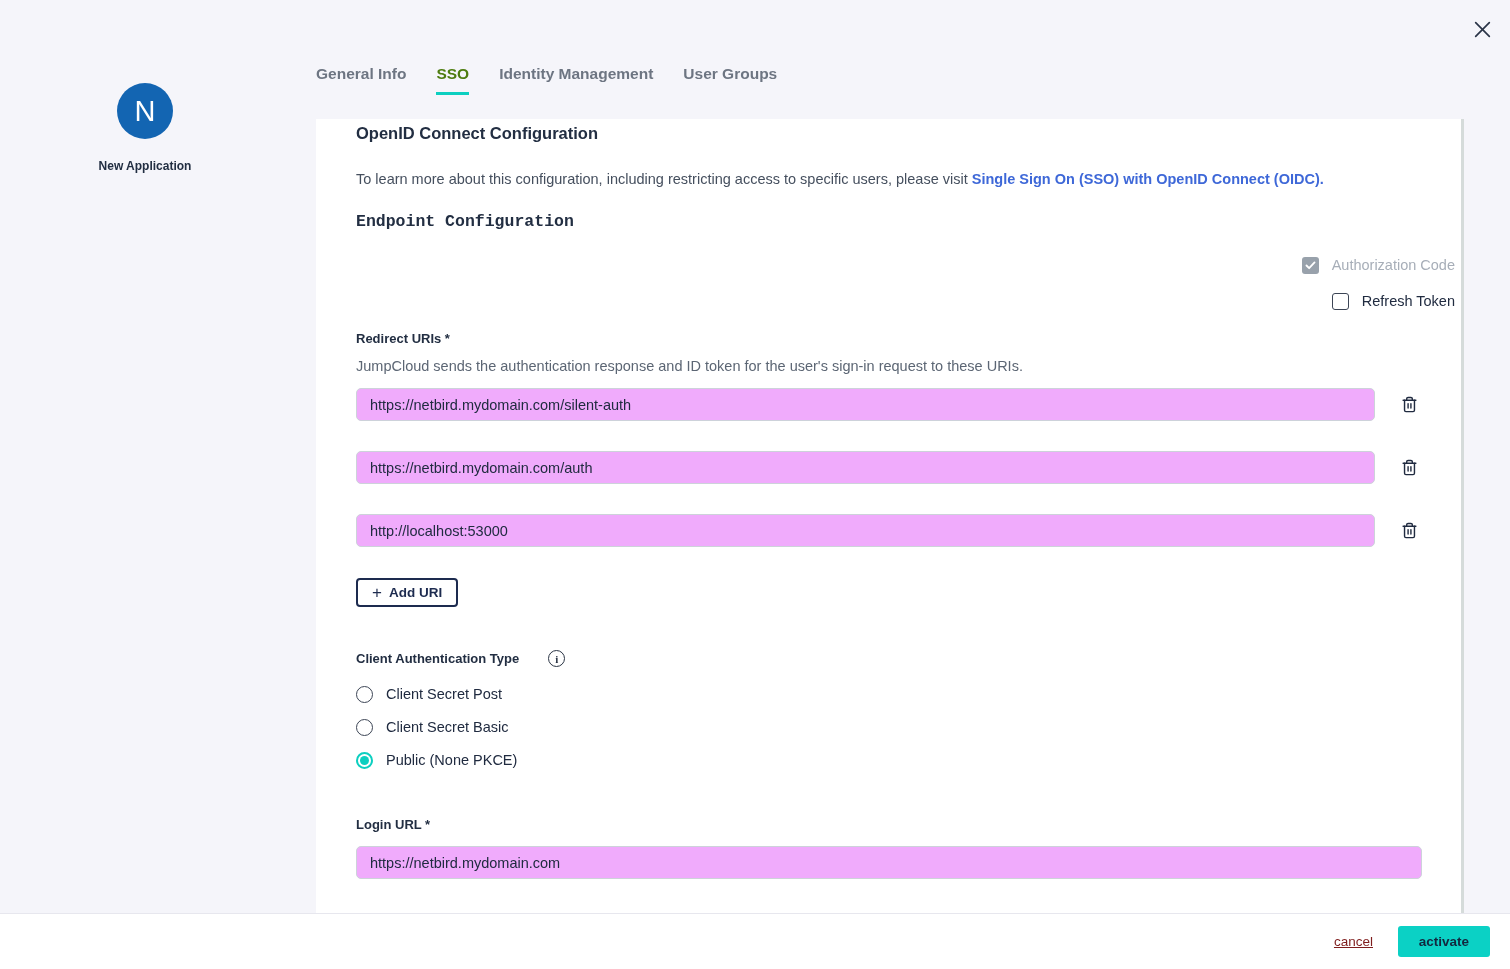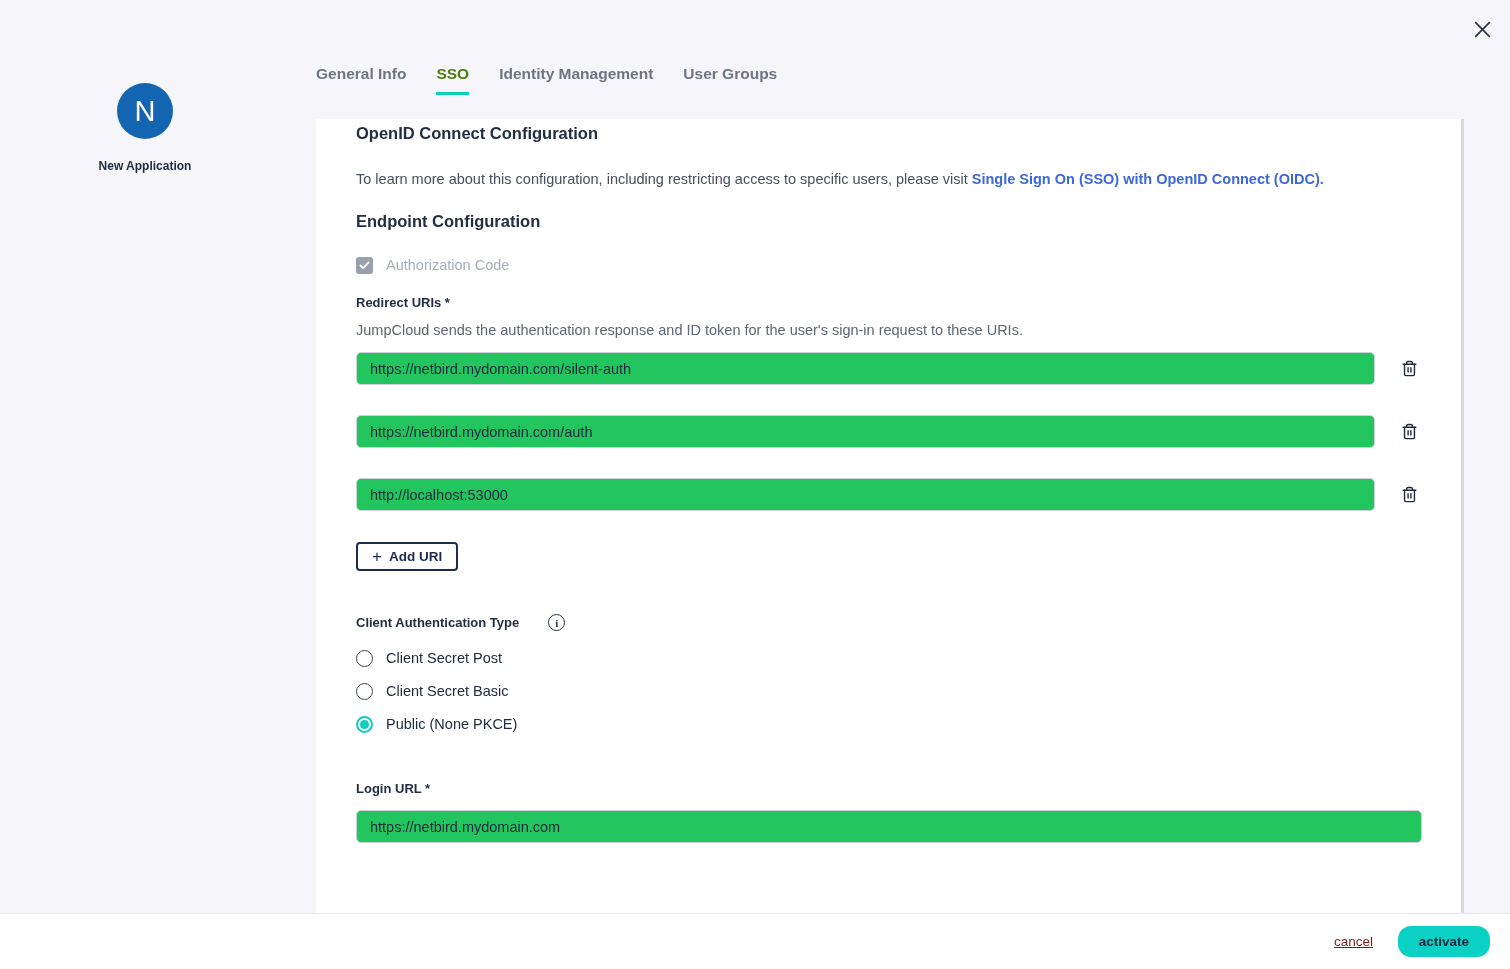--- a/index.html
+++ b/index.html
@@ -53,45 +53,45 @@
     overflow:hidden;
   }
   .panel-scrollbar {
     position:absolute; right:0; top:0; width:3px; height:800px;
     background:#d5dbda;
   }
 
   .section-title { font-size:16.5px; font-weight:700; color:#222e42; margin-bottom:26px; }
   .intro { font-size:14.5px; color:#454f5e; margin-bottom:23px; line-height:20px; }
   .intro a { color:#3e68d8; font-weight:700; text-decoration:none; cursor:pointer; }
-  .sub-title { font-size:16.5px; font-weight:700; color:#222e42; margin-bottom:24px; }
+  .sub-title { font-size:16.5px; font-weight:700; color:#222e42; margin-bottom:24px;font-family:Liberation Mono, monospace; }
 
   .field-label { font-size:13px; font-weight:700; color:#222e42; margin-bottom:14px; }
 
   
-  .check-row { display:flex; align-items:center; gap:13px; margin-bottom:16px; height:20px; }
+  .check-row { display:flex; align-items:center; gap:13px; margin-bottom:16px; height:20px;justify-content:flex-end; }
   .checkbox {
     width:17px; height:17px; border-radius:3px; flex:0 0 auto;
     display:flex; align-items:center; justify-content:center; cursor:pointer;
   }
   .checkbox.checked-disabled { background:#98a1ab; cursor:default; }
   .checkbox.unchecked { background:#fff; border:1.5px solid #3c4555; }
   .check-row .cb-label { font-size:14.5px; }
   .check-row.disabled .cb-label { color:#a7aeb8; }
 
   
   .redirect-section { margin-top:20px; }
   .field-desc { font-size:14.5px; color:#5c6674; margin:-2px 0 14px; }
   .uri-row { display:flex; align-items:center; margin-bottom:30px; }
   .text-input {
     width:1019px; height:33px;
     border:1px solid #cdd2da; border-radius:5px;
     padding:0 13px; font-size:14.5px; color:#202b40;
     font-family:"Liberation Sans", sans-serif;
-    background:#22c55e; outline:none;
+    background:#f0abfc; outline:none;
   }
   .trash-btn {
     background:none; border:none; cursor:pointer;
     margin-left:24px; color:#202b40;
     display:flex; align-items:center; justify-content:center;
     width:20px; height:20px;
   }
   .add-uri-btn {
     margin-top:1px;
     display:inline-flex; align-items:center; gap:7px;
@@ -135,21 +135,21 @@
     background:#ffffff; border-top:1px solid #e7e7ee;
     display:flex; align-items:center; justify-content:flex-end;
     padding-right:20px; gap:25px;
   }
   .cancel-link {
     background:none; border:none; cursor:pointer;
     font-size:13.5px; color:#7f1d1d; text-decoration:underline;
     font-family:"Liberation Sans", sans-serif;
   }
   .activate-btn {
-    width:92px; height:31px; border:none; border-radius:13px;
+    width:92px; height:31px; border:none; border-radius:3px;
     background:#0bd1c5; color:#13273f;
     font-size:13.5px; font-weight:700; cursor:pointer;
     font-family:"Liberation Sans", sans-serif;
   }
 </style>
 </head>
 <body>
 
 <button class="close-btn">
   <span style="display:flex;">
@@ -186,20 +186,24 @@
     <span class="checkbox checked-disabled">
       <span style="display:flex;">
         <svg width="11" height="9" viewBox="0 0 12 10" fill="none" stroke="#ffffff" stroke-width="2" stroke-linecap="round" stroke-linejoin="round">
             <polyline points="1.5 5 4.5 8 10.5 1.5"></polyline>
           </svg>
       </span>
     </span>
     <span class="cb-label">Authorization Code</span>
   </div>
 
+  <div class="check-row">
+    <span class="checkbox unchecked"></span>
+    <span class="cb-label">Refresh Token</span>
+  </div>
 
   <div class="redirect-section">
     <div class="field-label">Redirect URIs *</div>
     <div class="field-desc">JumpCloud sends the authentication response and ID token for the user's sign-in request to these URIs.</div>
 
     <div class="uri-row">
       <input class="text-input" type="text" value="https://netbird.mydomain.com/silent-auth" style="">
       <button class="trash-btn">
         <span style="display:flex;">
           <svg width="17" height="19" viewBox="0 0 24 24" fill="none" stroke="currentColor" stroke-width="2" stroke-linecap="round" stroke-linejoin="round">

